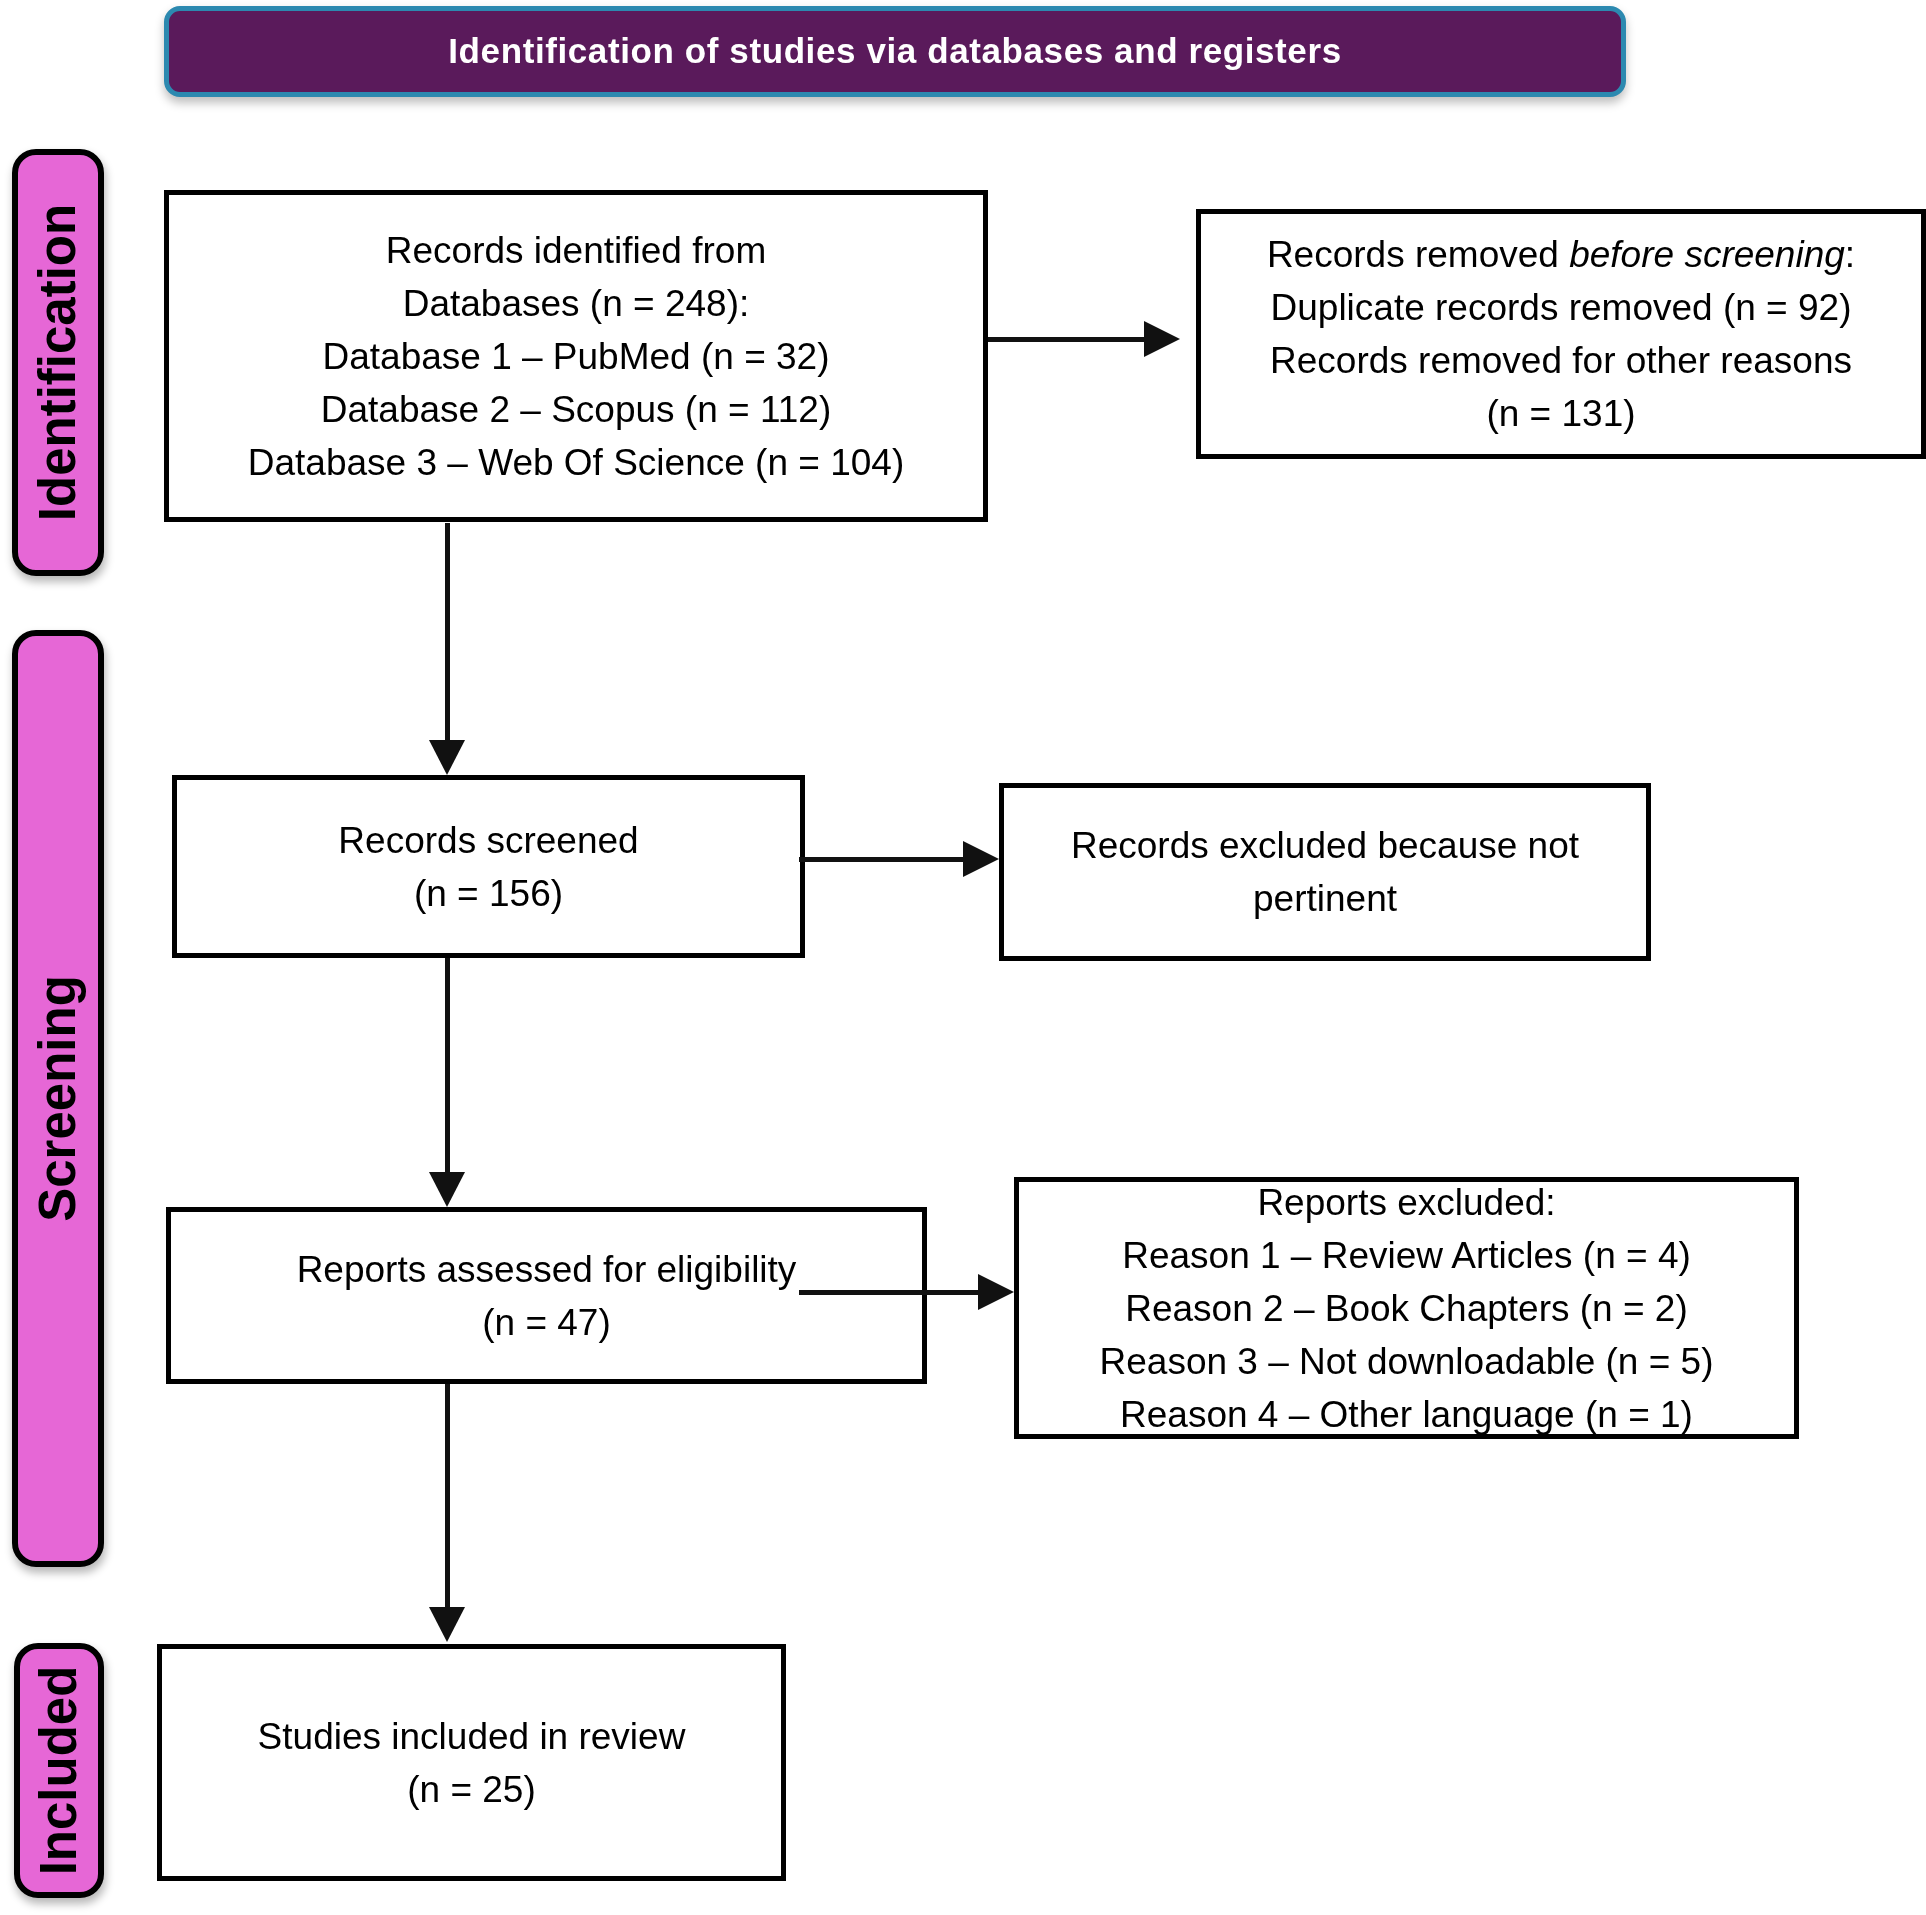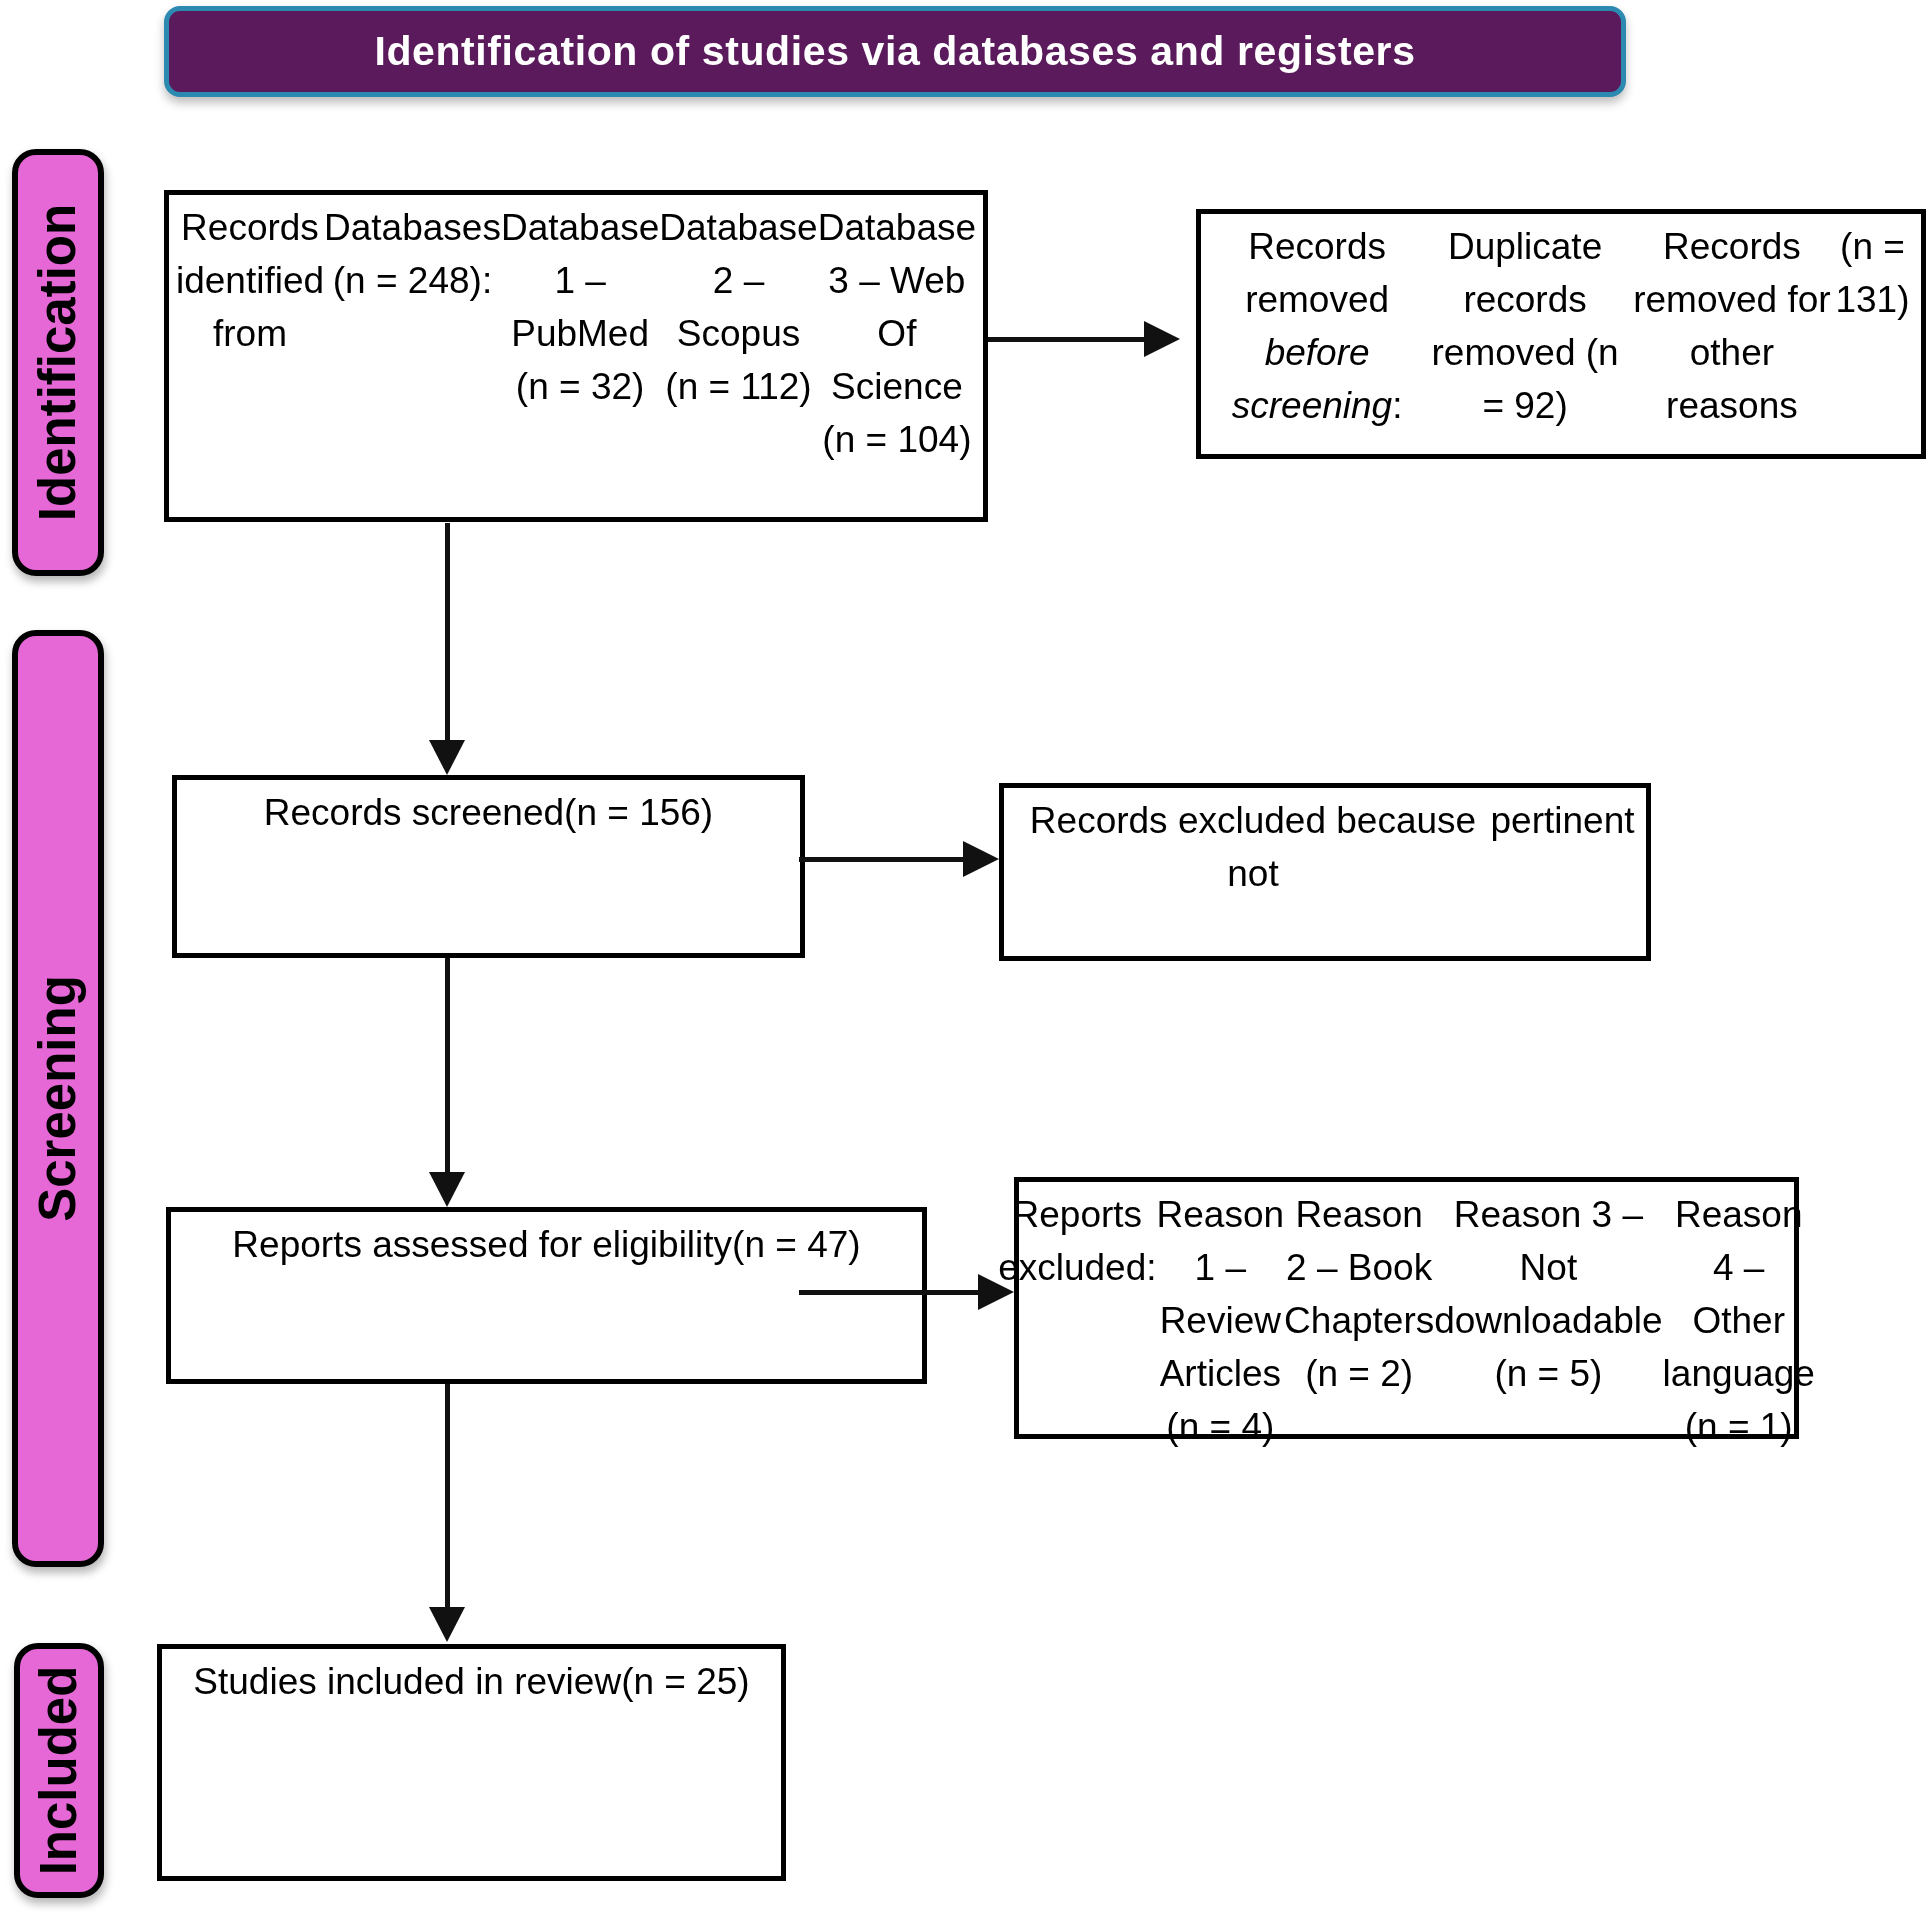--- a/index.html
+++ b/index.html
@@ -21,21 +21,21 @@
   .banner{
     position:absolute;
     left:164px;top:5.8px;width:1462px;height:91px;
     background:var(--purple);
     border:5.8px solid var(--teal);
     border-radius:16px;
     display:flex;align-items:center;justify-content:center;
     box-shadow:0 5.8px 9.2px rgba(0,0,0,0.25);
   }
   .banner span{
-    color:#ffffff;font-weight:bold;font-size:41px;letter-spacing:0.6px;
+    color:#ffffff;font-weight:bold;font-size:35px;letter-spacing:0.6px;
   }
   
   .pillar{
     position:absolute;
     background:var(--pink);
     border:6.3px solid #000;
     border-radius:24px;
     display:flex;align-items:center;justify-content:center;
     box-shadow:1.2px 5.8px 8px rgba(0,0,0,0.28);
   }
@@ -47,21 +47,21 @@
     color:#000;
   }
   #pillar-identification{left:11.5px;top:149px;width:92px;height:427px;}
   #pillar-screening{left:11.5px;top:630px;width:92px;height:937px;}
   #pillar-included{left:14px;top:1643px;width:90px;height:255px;}
   
   .box{
     position:absolute;
     background:#ffffff;
     border:5.8px solid #000;
-    display:flex;justify-content:center;
+    display:flex;flex-direction:column;justify-content:center;
     text-align:center;
     font-size:37px;line-height:53px;
     padding:5.8px 11.5px;
   }
   .italic{font-style:italic;}
   #box-identified{left:164px;top:190px;width:824px;height:332px;}
   #box-removed{left:1180px;top:209px;width:730px;height:250px;margin-left:16px;}
   #box-screened{left:172px;top:775px;width:633px;height:183px;justify-content:center;}
   #box-excluded-screening{left:999px;top:783px;width:652px;height:178px;}
   #box-assessed{left:166px;top:1207px;width:761px;height:177px;}

